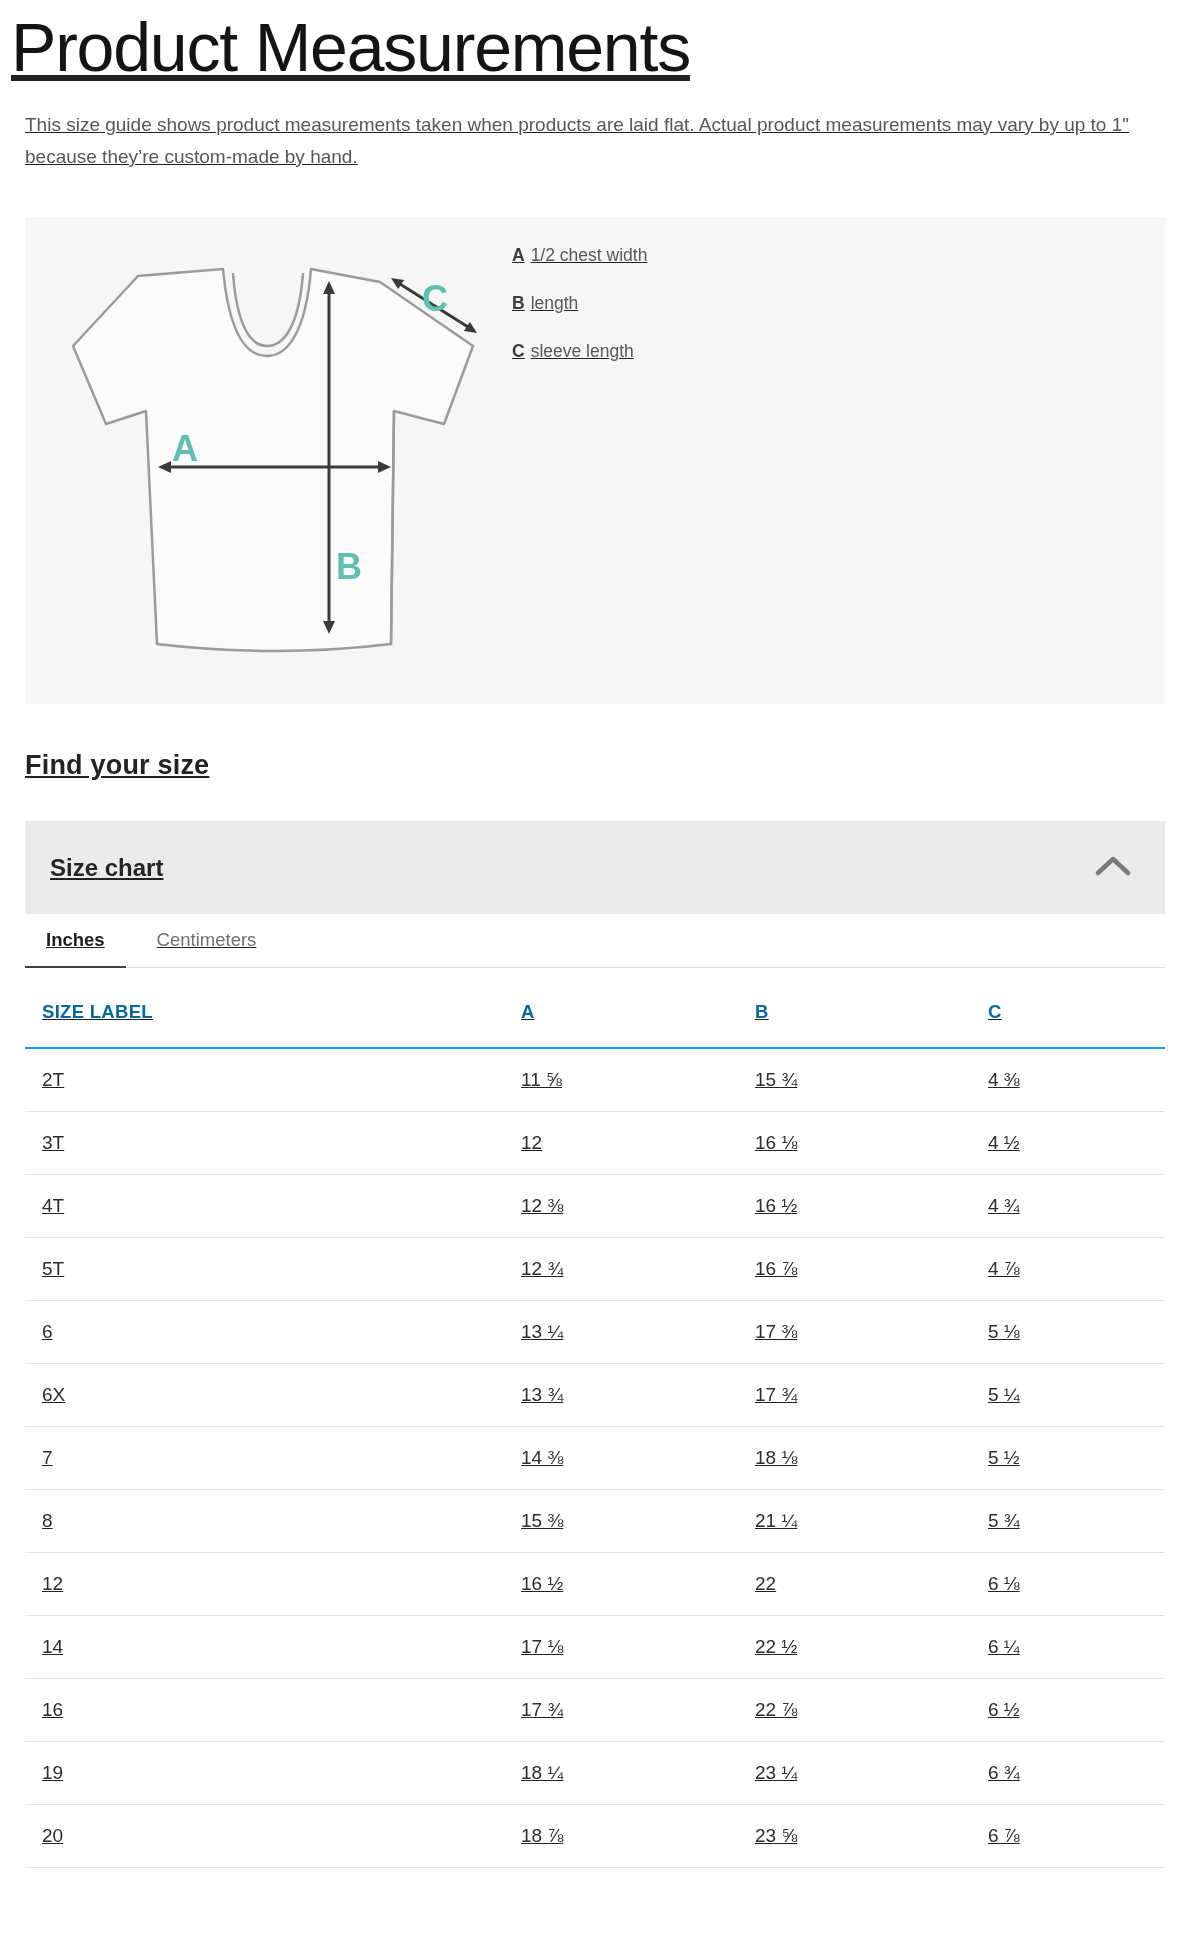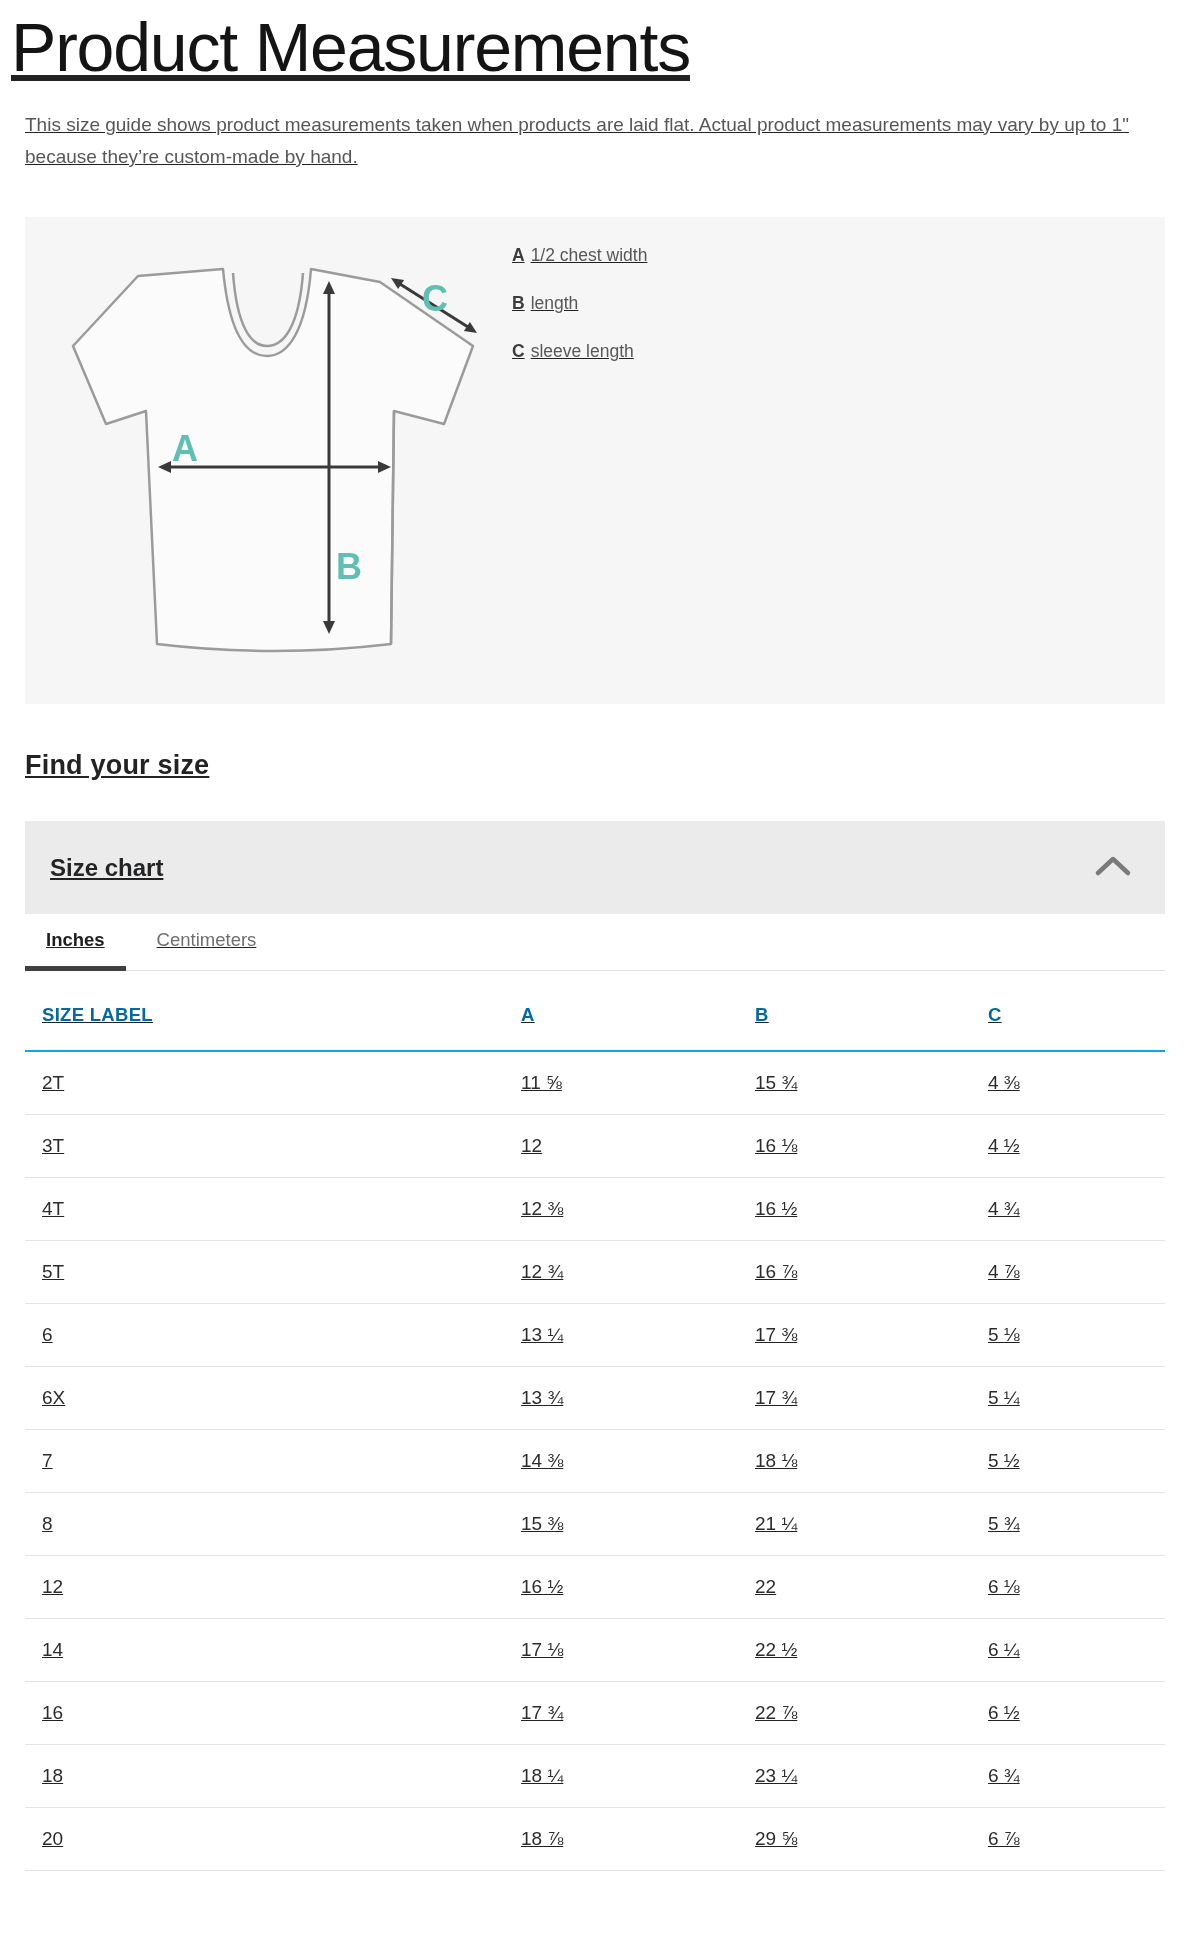--- a/index.html
+++ b/index.html
@@ -86,21 +86,21 @@
     padding: 0 21px 15px 21px;
     margin-bottom: -1px;
     font-size: 18.5px;
     color: #6f6f6f;
     cursor: pointer;
     margin-right: 10px;
   }
   .tab.active {
     font-weight: 700;
     color: #1e1e1e;
-    border-bottom: 5px solid #404040;
+    border-bottom: 2px solid #404040;
   }
   
   .size-table {
     margin: 0 25px;
     width: 1140px;
     border-collapse: collapse;
     table-layout: fixed;
   }
   .size-table th {
     text-align: left;
@@ -274,27 +274,27 @@
           <td>22 ½</td>
           <td>6 ¼</td>
       </tr>
       <tr>
         <td>16</td>
           <td>17 ¾</td>
           <td>22 ⅞</td>
           <td>6 ½</td>
       </tr>
       <tr>
-        <td>18</td>
+        <td>19</td>
           <td>18 ¼</td>
           <td>23 ¼</td>
           <td>6 ¾</td>
       </tr>
       <tr>
         <td>20</td>
           <td>18 ⅞</td>
-          <td>29 ⅝</td>
+          <td>23 ⅝</td>
           <td>6 ⅞</td>
       </tr>
     </tbody>
   </table>
 
 </div>
 
 </body></html>

